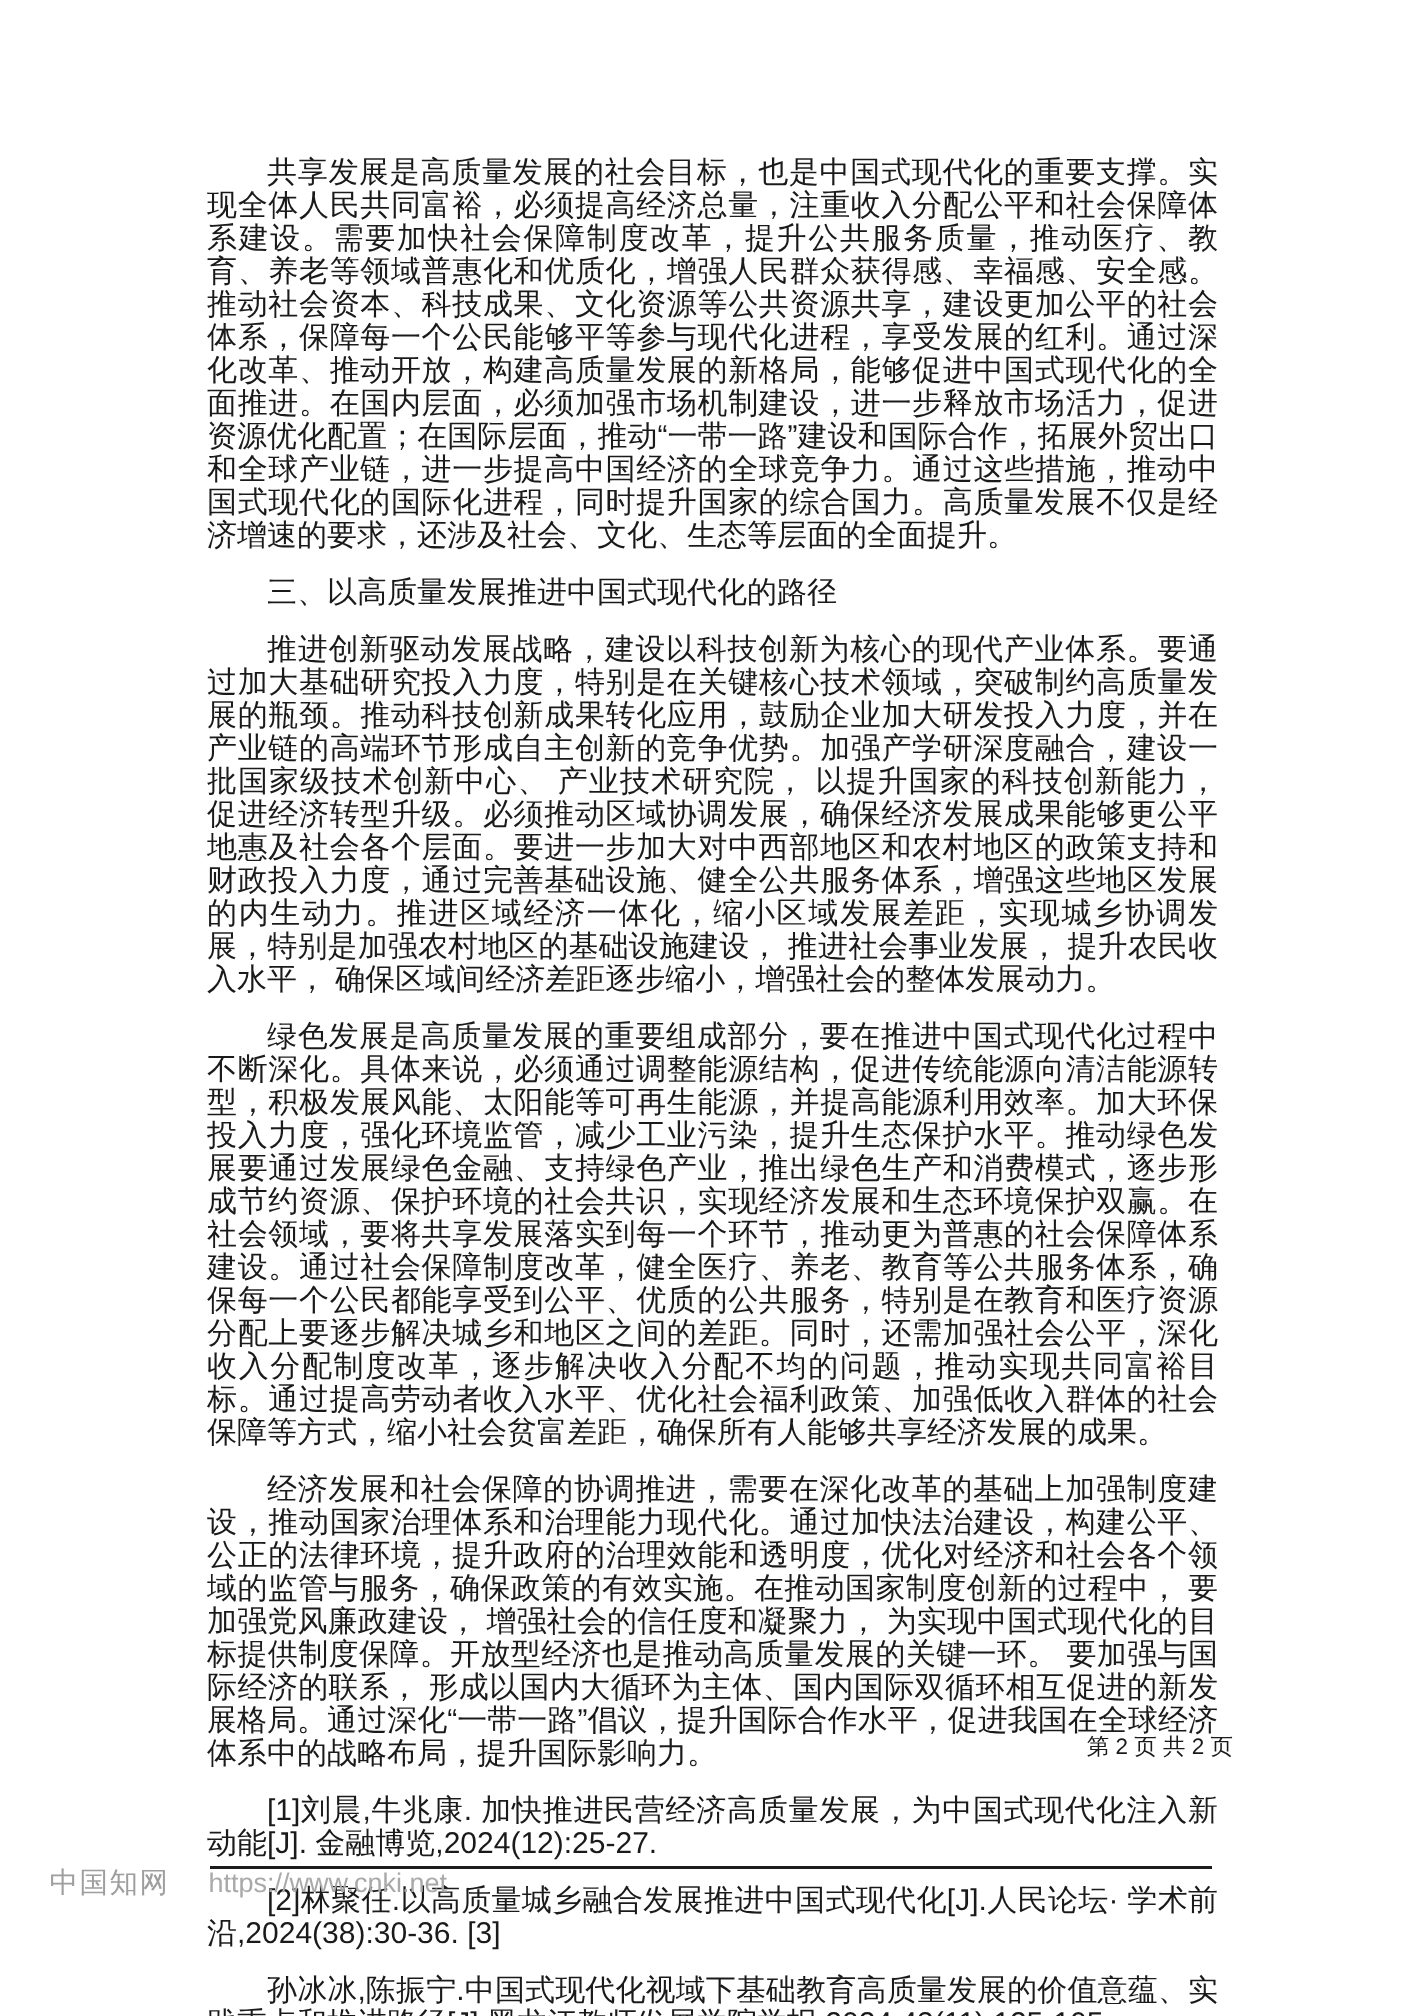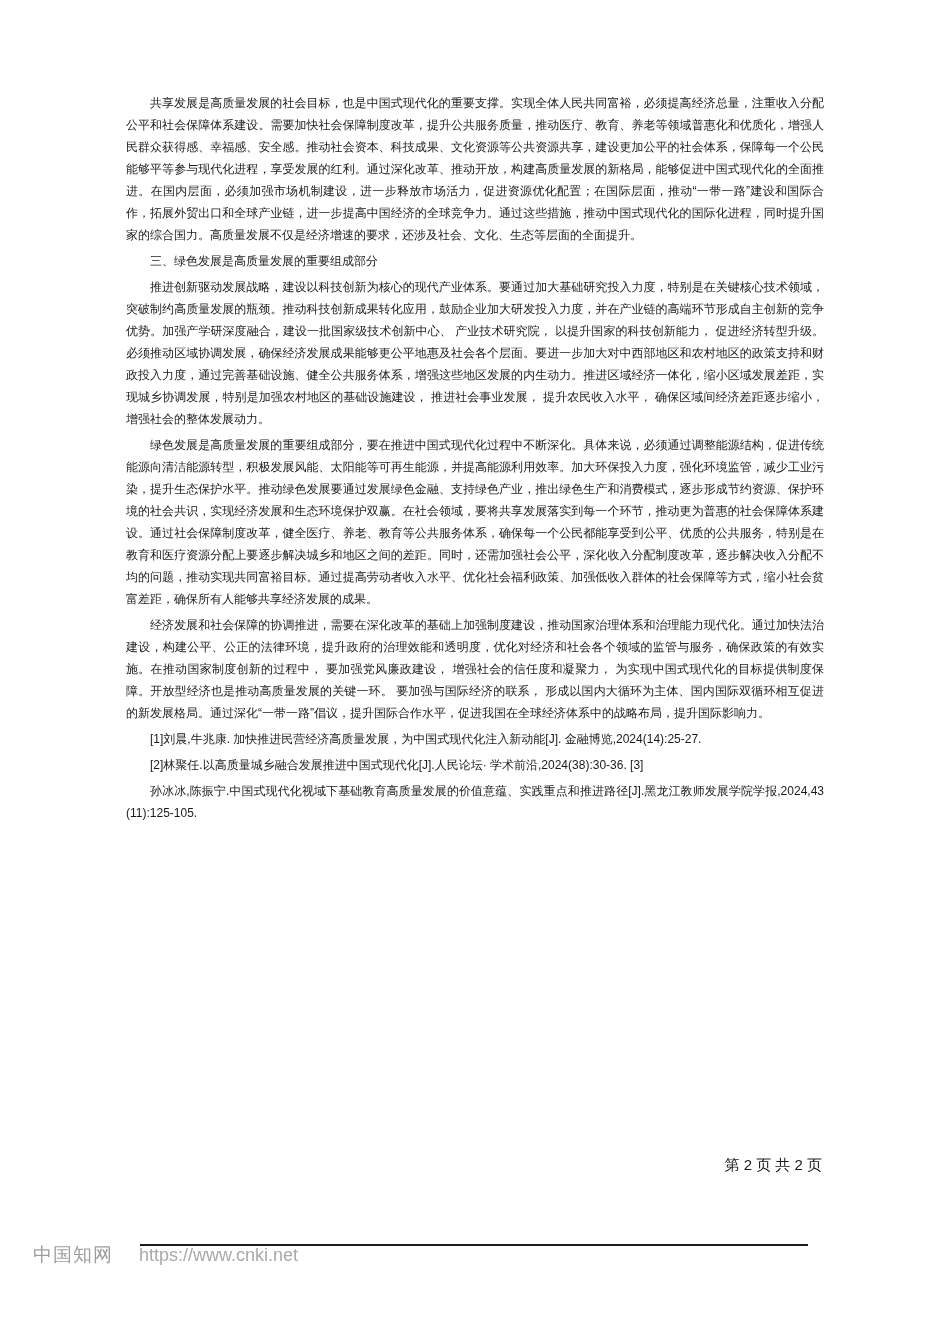--- a/index.html
+++ b/index.html
@@ -11,22 +11,22 @@
     font-family: "Liberation Sans", "DejaVu Sans", sans-serif;
     color: #1a1a1a;
   }
   .content {
     position: absolute;
     left: 122px;
     top: 88px;
     width: 706px;
   }
   .para {
-    margin: 4px;
-    font-size: 12px;
+    margin: 16px;
+    font-size: 20px;
     line-height: 22px;
     text-align: justify;
     text-indent: 2em;
     color: #1a1a1a;
     word-break: break-all;
   }
   .section-heading {
     font-weight: 400;
   }
   .page-number {
@@ -68,30 +68,30 @@
   }
 </style>
 </head>
 <body>
 
 <div class="page">
 
   <div class="content">
     <p class="para">共享发展是高质量发展的社会目标，也是中国式现代化的重要支撑。实现全体人民共同富裕，必须提高经济总量，注重收入分配公平和社会保障体系建设。需要加快社会保障制度改革，提升公共服务质量，推动医疗、教育、养老等领域普惠化和优质化，增强人民群众获得感、幸福感、安全感。推动社会资本、科技成果、文化资源等公共资源共享，建设更加公平的社会体系，保障每一个公民能够平等参与现代化进程，享受发展的红利。通过深化改革、推动开放，构建高质量发展的新格局，能够促进中国式现代化的全面推进。在国内层面，必须加强市场机制建设，进一步释放市场活力，促进资源优化配置；在国际层面，推动“一带一路”建设和国际合作，拓展外贸出口和全球产业链，进一步提高中国经济的全球竞争力。通过这些措施，推动中国式现代化的国际化进程，同时提升国家的综合国力。高质量发展不仅是经济增速的要求，还涉及社会、文化、生态等层面的全面提升。</p>
 
-    <p class="para section-heading">三、绿色发展是高质量发展的重要组成部分</p>
+    <p class="para section-heading">三、以高质量发展推进中国式现代化的路径</p>
 
     <p class="para">推进创新驱动发展战略，建设以科技创新为核心的现代产业体系。要通过加大基础研究投入力度，特别是在关键核心技术领域，突破制约高质量发展的瓶颈。推动科技创新成果转化应用，鼓励企业加大研发投入力度，并在产业链的高端环节形成自主创新的竞争优势。加强产学研深度融合，建设一批国家级技术创新中心、 产业技术研究院， 以提升国家的科技创新能力， 促进经济转型升级。必须推动区域协调发展，确保经济发展成果能够更公平地惠及社会各个层面。要进一步加大对中西部地区和农村地区的政策支持和财政投入力度，通过完善基础设施、健全公共服务体系，增强这些地区发展的内生动力。推进区域经济一体化，缩小区域发展差距，实现城乡协调发展，特别是加强农村地区的基础设施建设， 推进社会事业发展， 提升农民收入水平， 确保区域间经济差距逐步缩小，增强社会的整体发展动力。</p>
 
     <p class="para">绿色发展是高质量发展的重要组成部分，要在推进中国式现代化过程中不断深化。具体来说，必须通过调整能源结构，促进传统能源向清洁能源转型，积极发展风能、太阳能等可再生能源，并提高能源利用效率。加大环保投入力度，强化环境监管，减少工业污染，提升生态保护水平。推动绿色发展要通过发展绿色金融、支持绿色产业，推出绿色生产和消费模式，逐步形成节约资源、保护环境的社会共识，实现经济发展和生态环境保护双赢。在社会领域，要将共享发展落实到每一个环节，推动更为普惠的社会保障体系建设。通过社会保障制度改革，健全医疗、养老、教育等公共服务体系，确保每一个公民都能享受到公平、优质的公共服务，特别是在教育和医疗资源分配上要逐步解决城乡和地区之间的差距。同时，还需加强社会公平，深化收入分配制度改革，逐步解决收入分配不均的问题，推动实现共同富裕目标。通过提高劳动者收入水平、优化社会福利政策、加强低收入群体的社会保障等方式，缩小社会贫富差距，确保所有人能够共享经济发展的成果。</p>
 
     <p class="para">经济发展和社会保障的协调推进，需要在深化改革的基础上加强制度建设，推动国家治理体系和治理能力现代化。通过加快法治建设，构建公平、公正的法律环境，提升政府的治理效能和透明度，优化对经济和社会各个领域的监管与服务，确保政策的有效实施。在推动国家制度创新的过程中， 要加强党风廉政建设， 增强社会的信任度和凝聚力， 为实现中国式现代化的目标提供制度保障。开放型经济也是推动高质量发展的关键一环。 要加强与国际经济的联系， 形成以国内大循环为主体、国内国际双循环相互促进的新发展格局。通过深化“一带一路”倡议，提升国际合作水平，促进我国在全球经济体系中的战略布局，提升国际影响力。</p>
 
 
-    <p class="para">[1]刘晨,牛兆康. 加快推进民营经济高质量发展，为中国式现代化注入新动能[J]. 金融博览,2024(14):25-27.</p>
+    <p class="para">[1]刘晨,牛兆康. 加快推进民营经济高质量发展，为中国式现代化注入新动能[J]. 金融博览,2024(12):25-27.</p>
 
     <p class="para">[2]林聚任.以高质量城乡融合发展推进中国式现代化[J].人民论坛· 学术前沿,2024(38):30-36. [3]</p>
 
     <p class="para">孙冰冰,陈振宁.中国式现代化视域下基础教育高质量发展的价值意蕴、实践重点和推进路径[J].黑龙江教师发展学院学报,2024,43(11):125-105.</p>
   </div>
 
   <div class="page-number">第 2 页 共 2 页</div>
 
   <div class="divider"></div>
 

